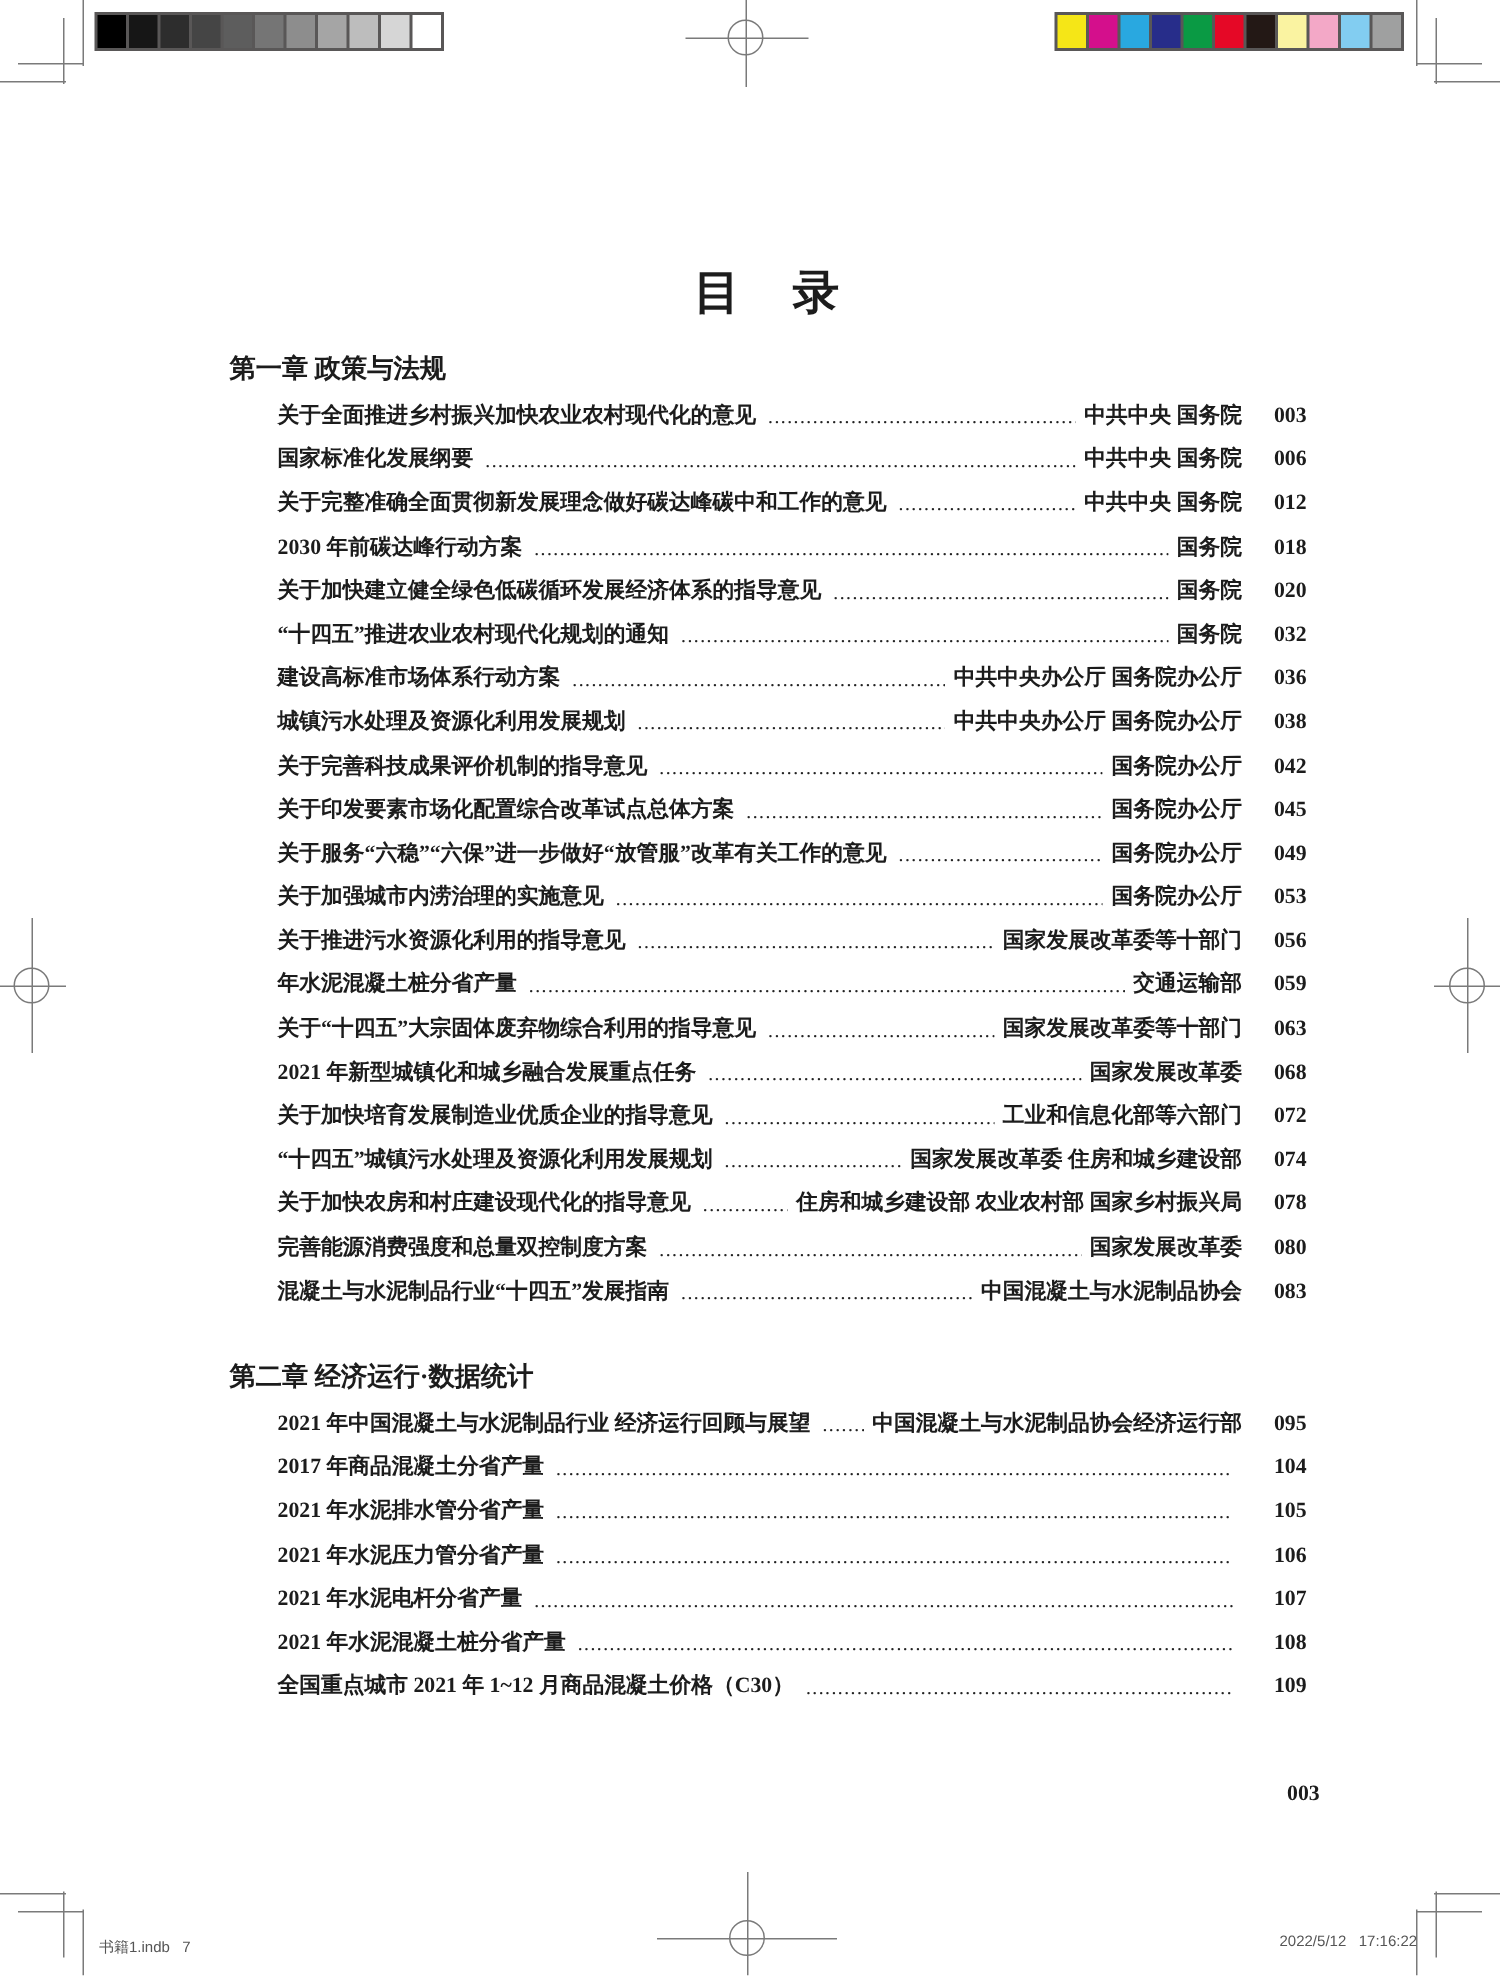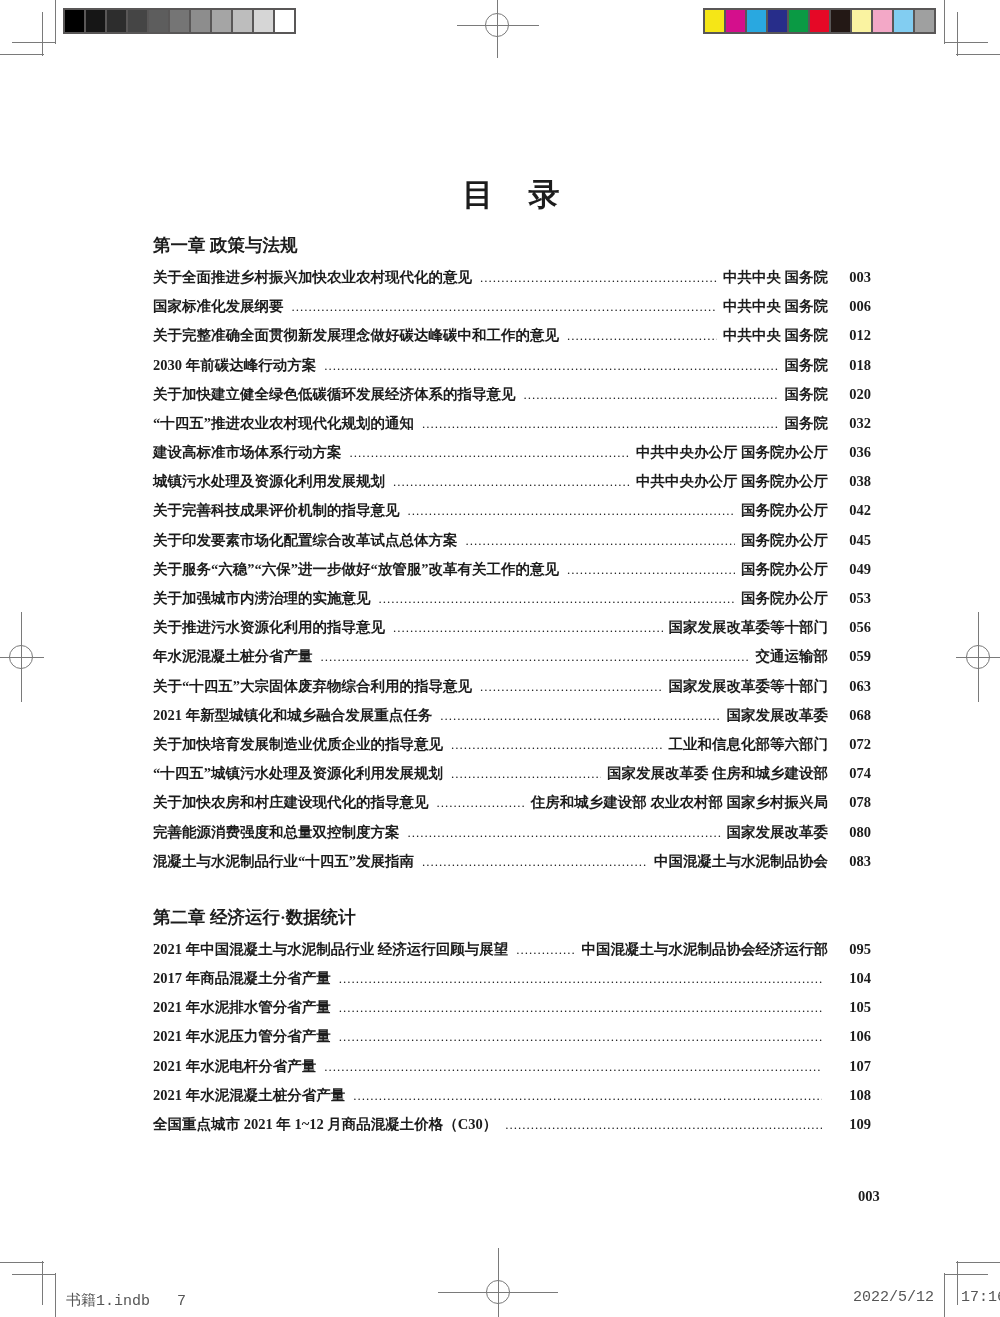--- a/index.html
+++ b/index.html
@@ -25,38 +25,38 @@
   .page-title{
     margin:0;text-align:center;font-size:31px;line-height:37px;
     font-weight:bold;letter-spacing:2px;
   }
   .chapter-heading{
     font-size:17.5px;font-weight:bold;line-height:21px;
     margin:22px 0 7px 0;
   }
   .chapter.second .chapter-heading{margin-top:31px;}
   .toc-row{
-    display:flex;align-items:flex-end;height:29.2px;line-height:29.2px;
-    font-size:14.5px;font-weight:bold;white-space:nowrap;
+    display:flex;align-items:flex-start;height:29.2px;line-height:29.2px;
+    font-size:14.5px;font-weight:bold;white-space:nowrap;margin-left:32px;
   }
   .toc-title{flex:none;}
   .leader{
     flex:1 1 auto;overflow:hidden;white-space:nowrap;
     font-weight:normal;font-size:13px;letter-spacing:1px;color:#222;
     margin:0 6px 0 8px;min-width:12px;
   }
   .toc-source{flex:none;}
   .toc-page{flex:none;min-width:30px;text-align:right;margin-left:13px;}
   
   .folio{
     position:absolute;left:858px;top:1188px;font-size:14.5px;font-weight:bold;
   }
   .slug{
-    position:absolute;font-size:15px;color:#555;white-space:pre;
-    font-family:Liberation Mono, monospace;
+    position:absolute;font-size:10px;color:#555;white-space:pre;
+    font-family:Liberation Sans, sans-serif;
   }
   .slug-left{left:66px;top:1291px;}
   .slug-right{left:853px;top:1289px;}
 </style>
 </head>
 <body>
 
 <div class="mark" style="left:55px;top:0;width:1px;height:44px;"></div>
 <div class="mark" style="left:12px;top:42px;width:44px;height:1px;"></div>
 <div class="mark" style="left:42px;top:12px;width:1px;height:44px;"></div>

